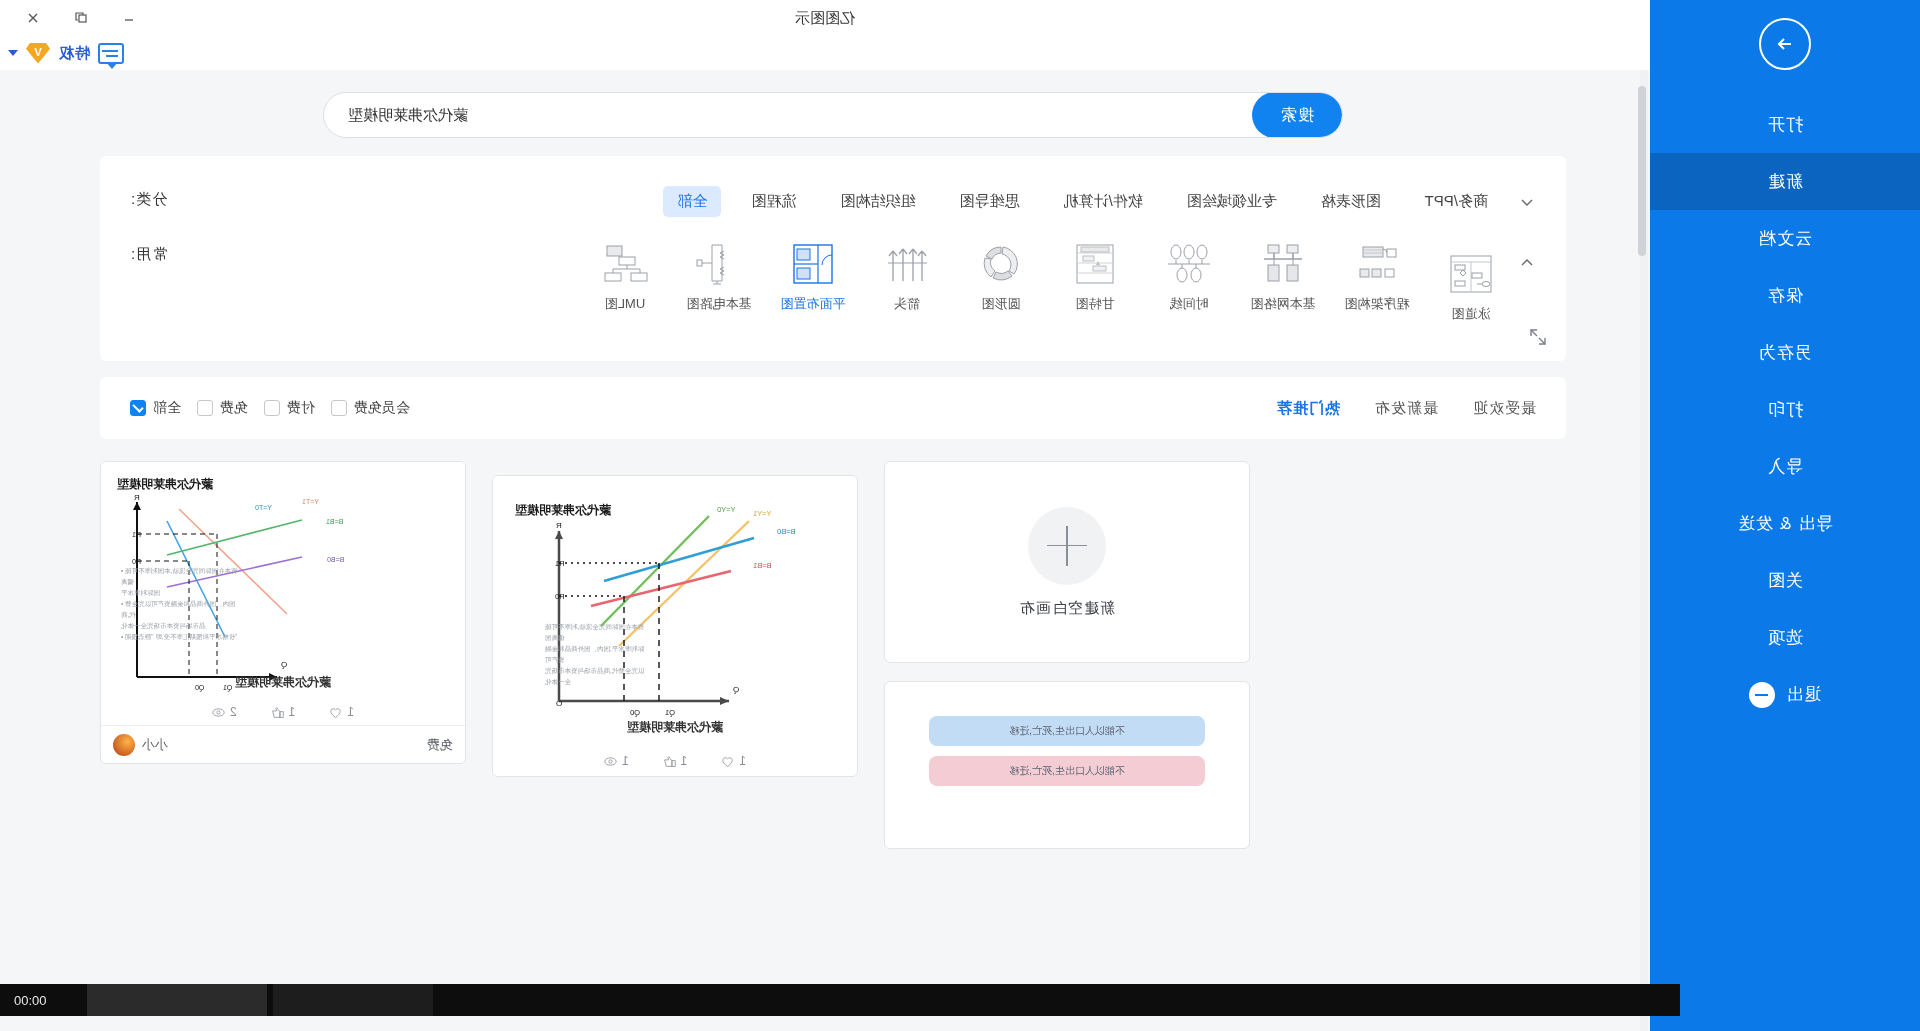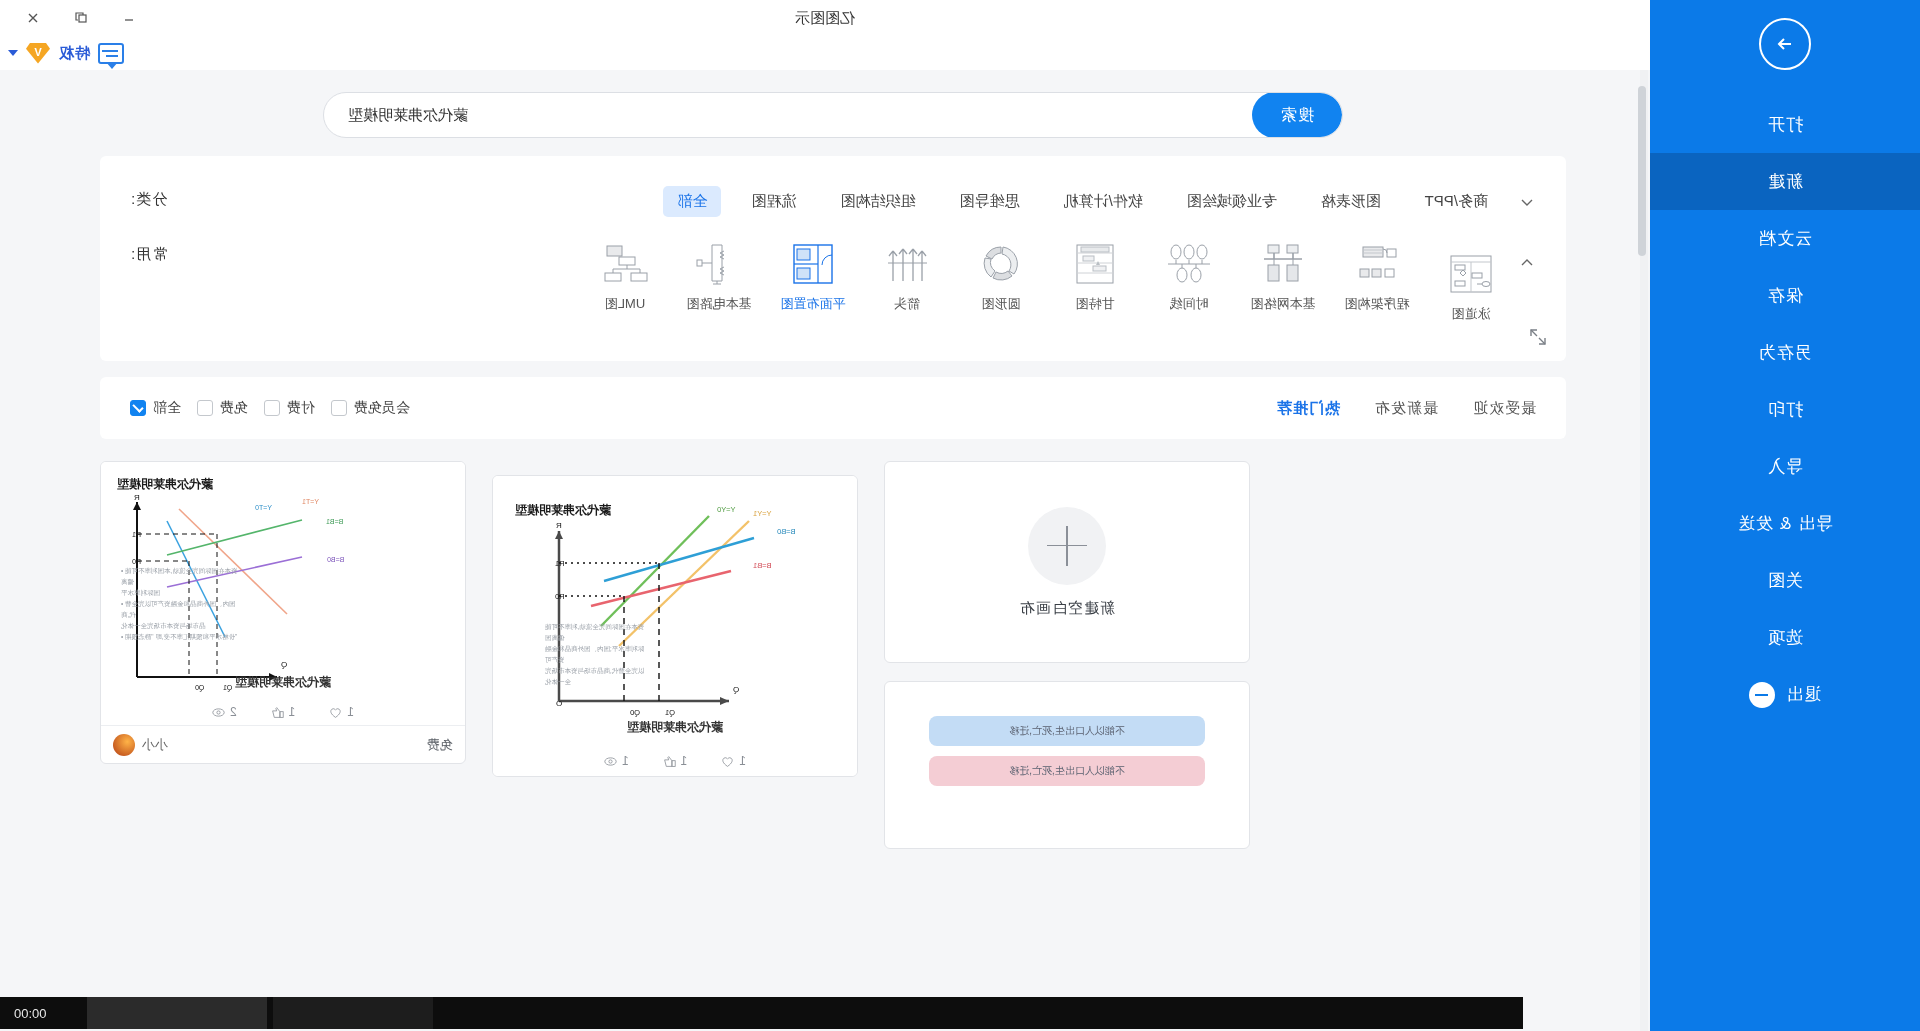--- a/index.html
+++ b/index.html
@@ -269,21 +269,21 @@
 
   
   .chart-wrap{ position:absolute; inset:0; }
   .notes{
     position:absolute; font-size:6.5px; color:#9aa0a8; line-height:1.7;
     direction: rtl; text-align:right;
   }
 
   
   .taskbar{
-    position:absolute; left:0; bottom:2px; width:1523px; height:32px;
+    position:absolute; left:0; bottom:15px; width:1680px; height:32px;
     background:#0d0d0d; display:flex; align-items:center;
     z-index: 20;
   }
   .tb-clock{ color:#e8e8e8; font-size:13px; padding-left:14px; }
   .tb-win{ height:32px; width:180px; background:#2b2b2b; margin-left: 40px;}
   .tb-win2{ height:32px; width:160px; background:#1d1d1d; margin-left: 6px;}
 </style>
 </head>
 <body>
 

